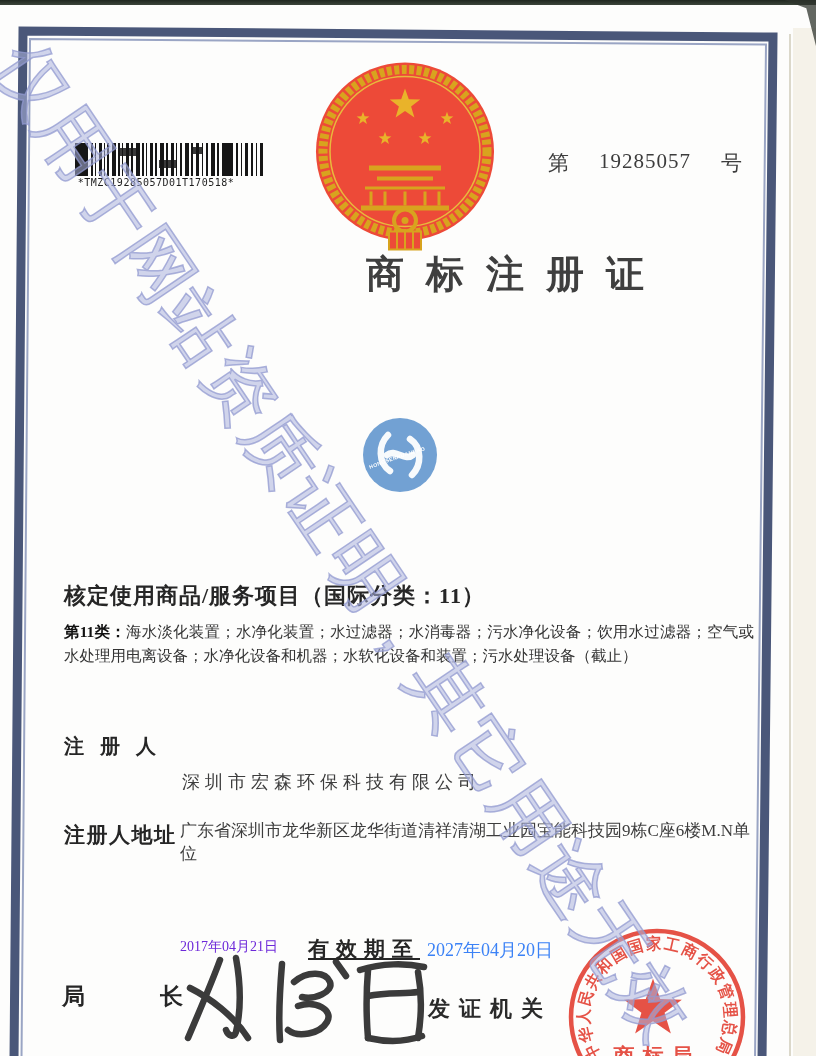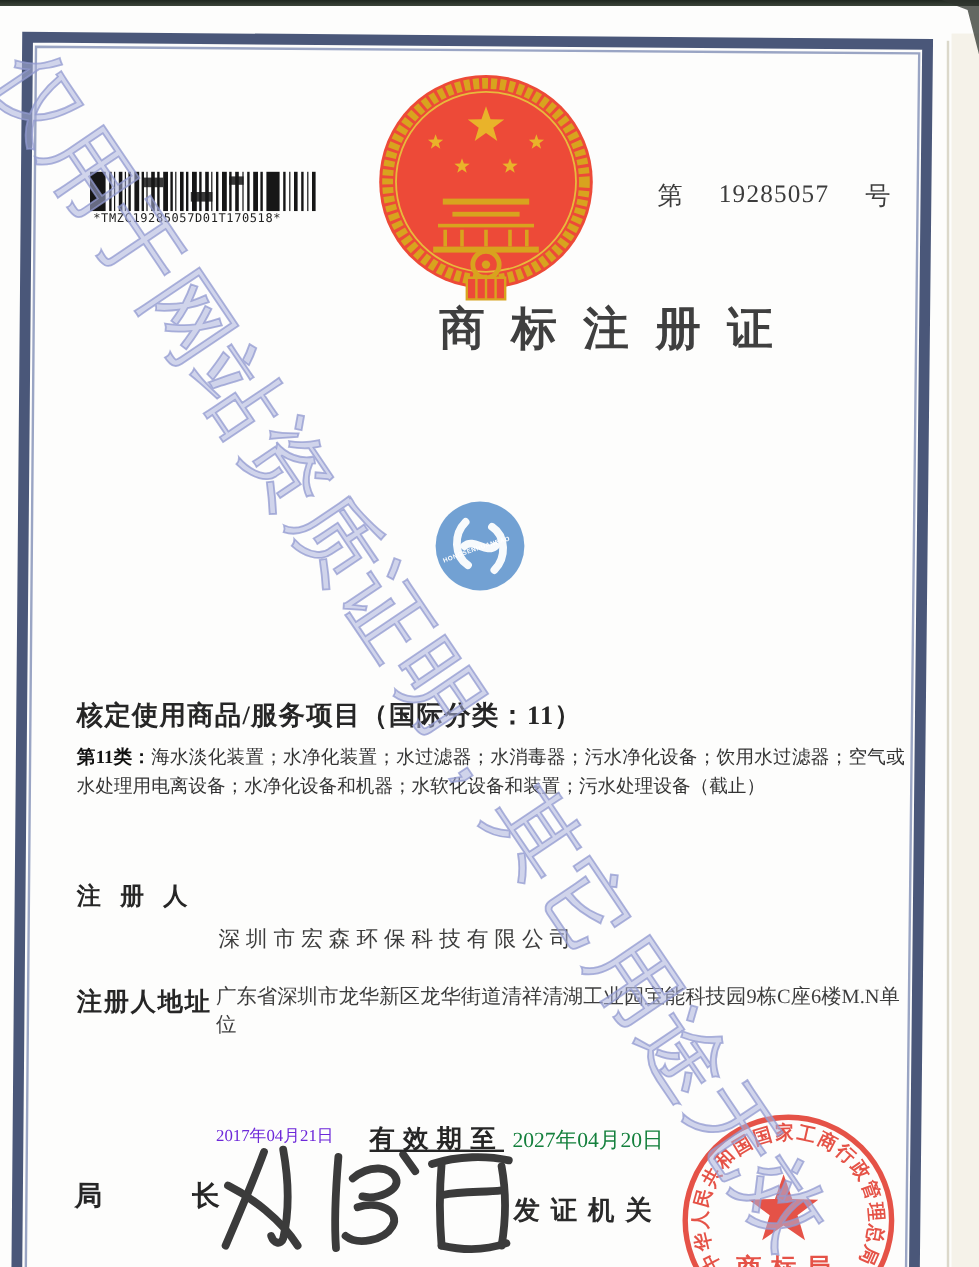--- a/index.html
+++ b/index.html
@@ -30,21 +30,21 @@
   .goods b{color:#111;}
   
   .lbl{font-weight:700;color:#262626;}
   .registrant-label{left:64px;top:733px;font-size:20px;letter-spacing:16px;}
   .registrant-value{left:182px;top:770px;font-size:18px;color:#3d3d3d;letter-spacing:5px;}
   .address-label{left:64px;top:821px;font-size:21px;letter-spacing:1.5px;}
   .address-value{left:180px;top:819px;width:572px;font-size:17px;line-height:23px;color:#3d3d3d;}
   .regdate-label{left:64px;top:935px;font-size:21px;letter-spacing:10px;}
   .regdate-value{left:180px;top:938px;font-size:14px;color:#6d28d9;}
   .valid-label{left:308px;top:935px;font-size:21px;letter-spacing:7px;text-decoration:underline;}
-  .valid-value{left:427px;top:938px;font-size:18px;color:#15803d;}
+  .valid-value{left:427px;top:938px;font-size:18px;color:#3b82f6;}
   .director-left{left:62px;top:981px;font-size:23px;}
   .director-right{left:160px;top:981px;font-size:23px;}
   .issuer{left:428px;top:994px;font-size:22px;font-weight:600;color:#2a2a2a;letter-spacing:9px;}
   
   .watermark{left:52px;top:24px;transform:rotate(56deg);transform-origin:0 0;
     font-size:73px;letter-spacing:1px;white-space:nowrap;pointer-events:none;z-index:9;
     color:rgba(172,178,220,.55);-webkit-text-stroke:1.5px rgba(146,154,208,.75);
     font-weight:500;}
   .sr-hidden{position:absolute;width:1px;height:1px;overflow:hidden;
     clip:rect(0 0 0 0);white-space:nowrap;}

